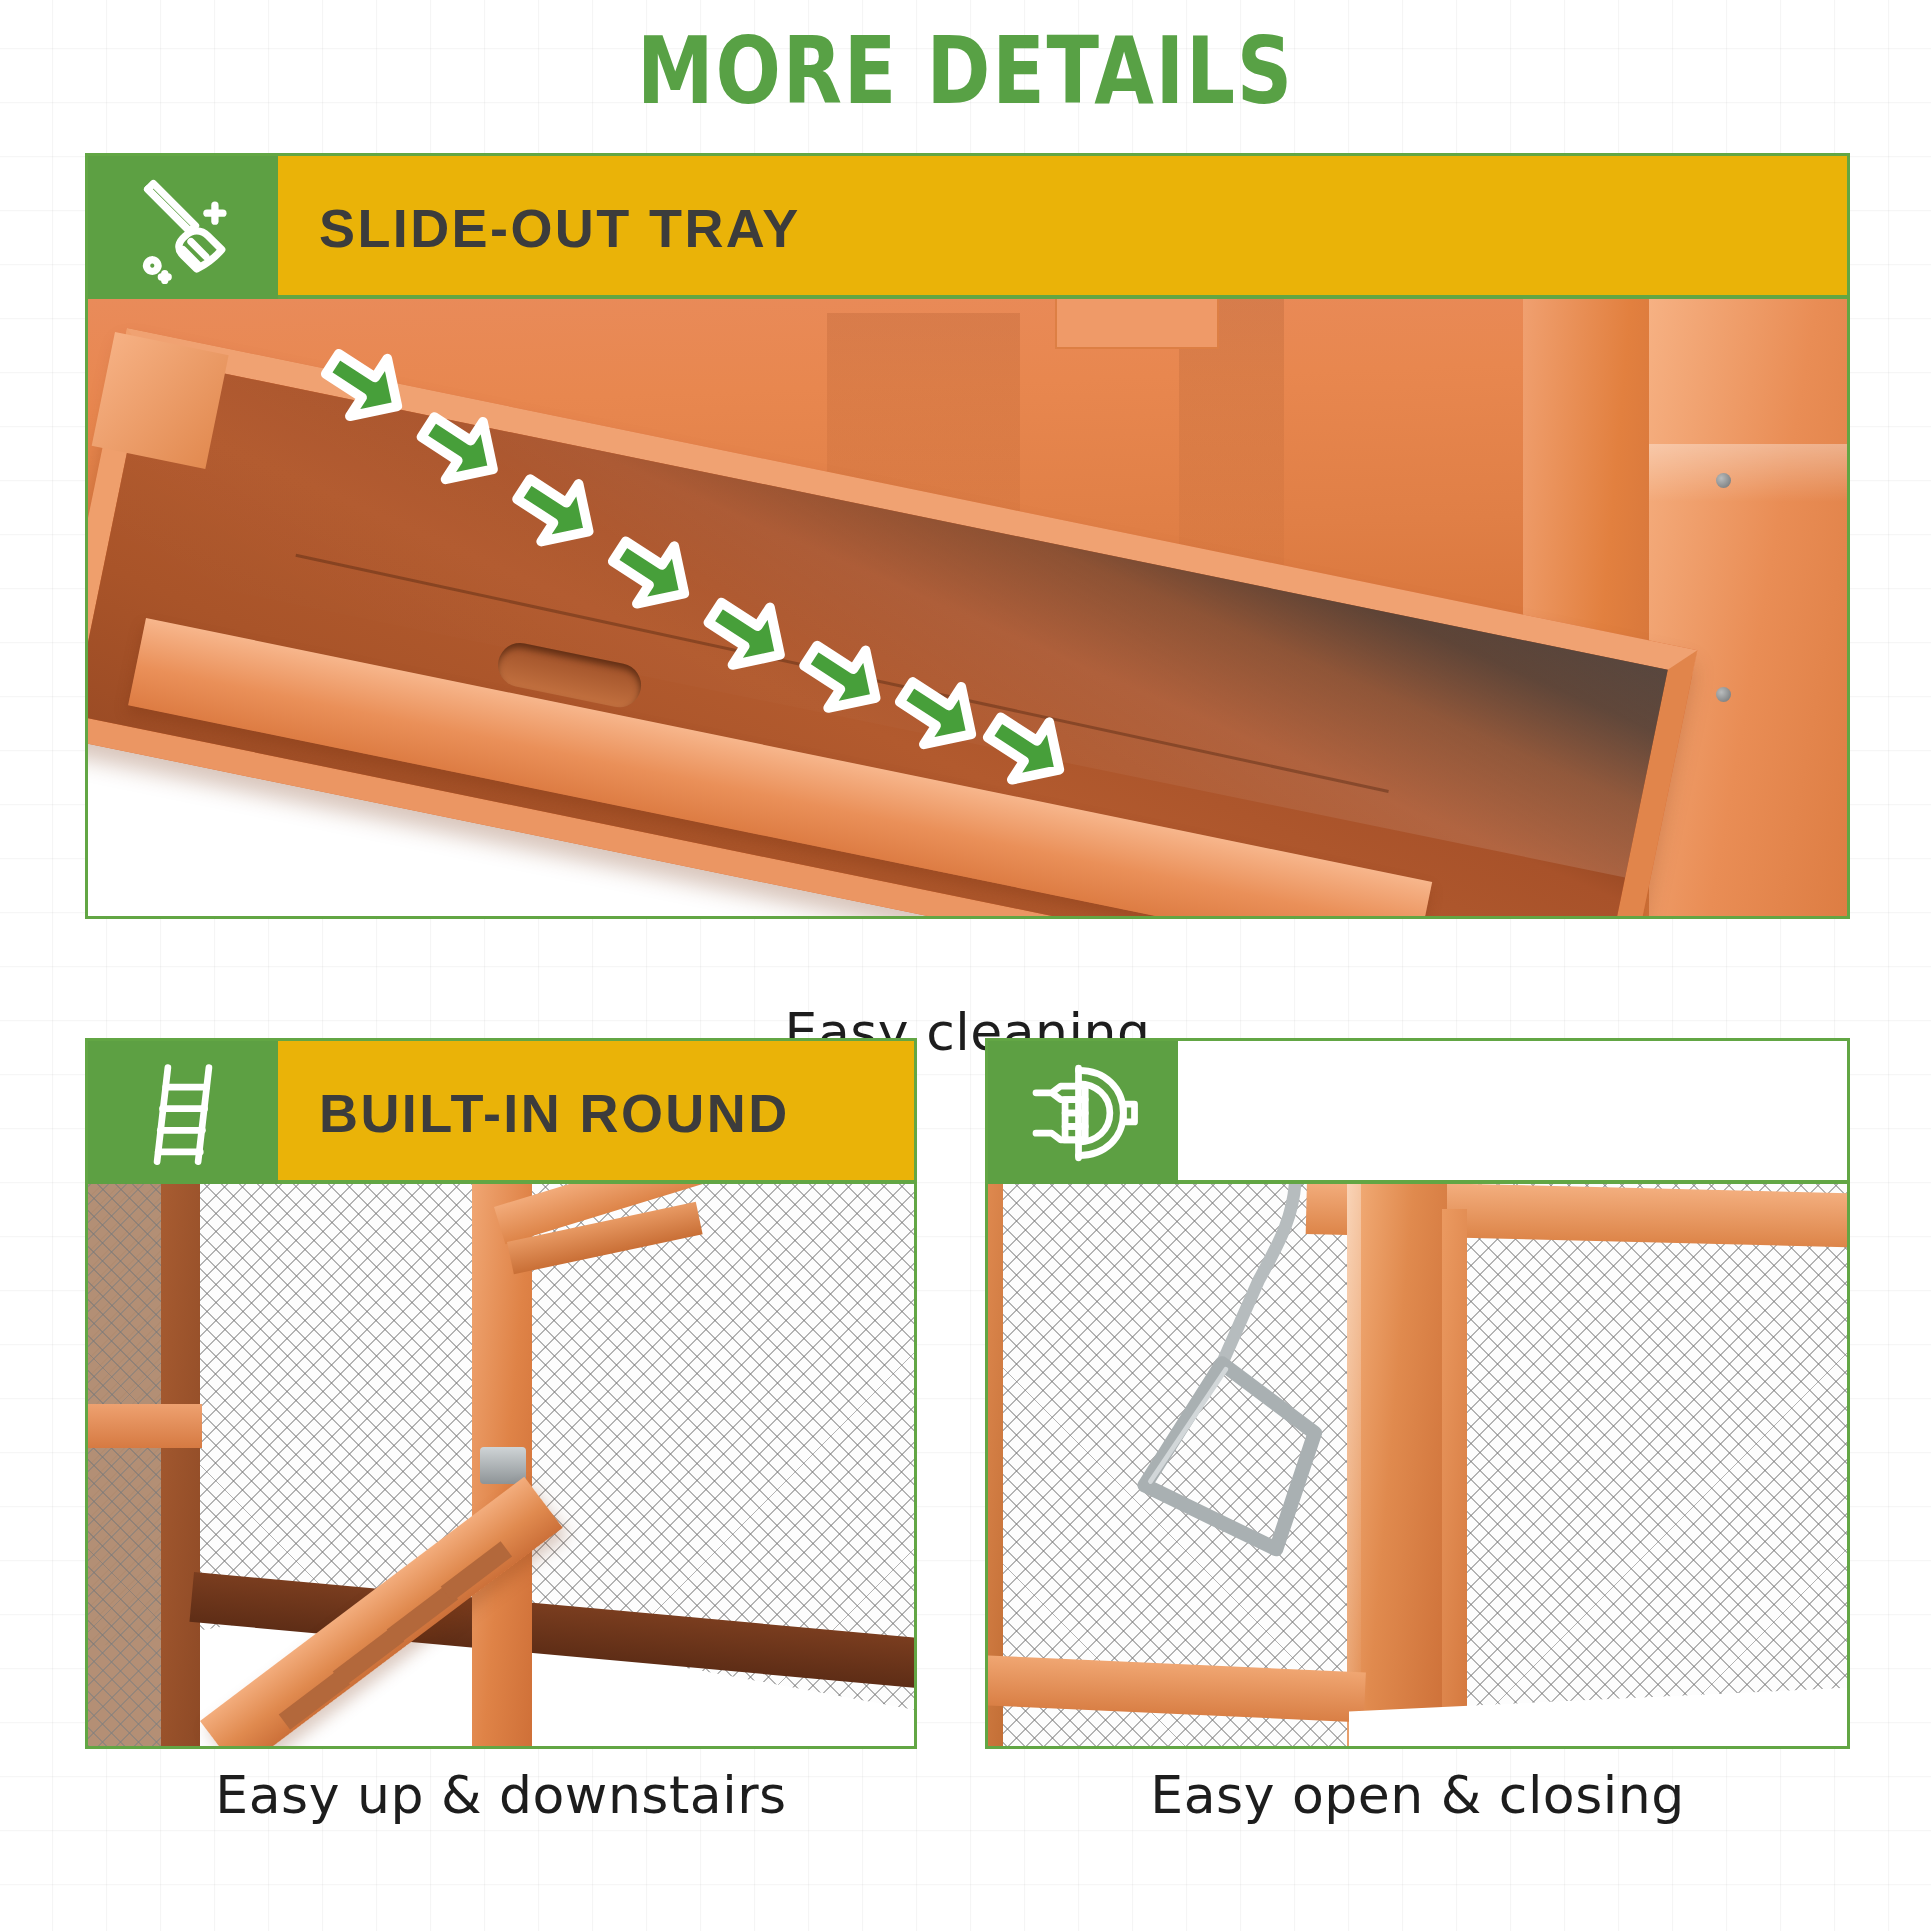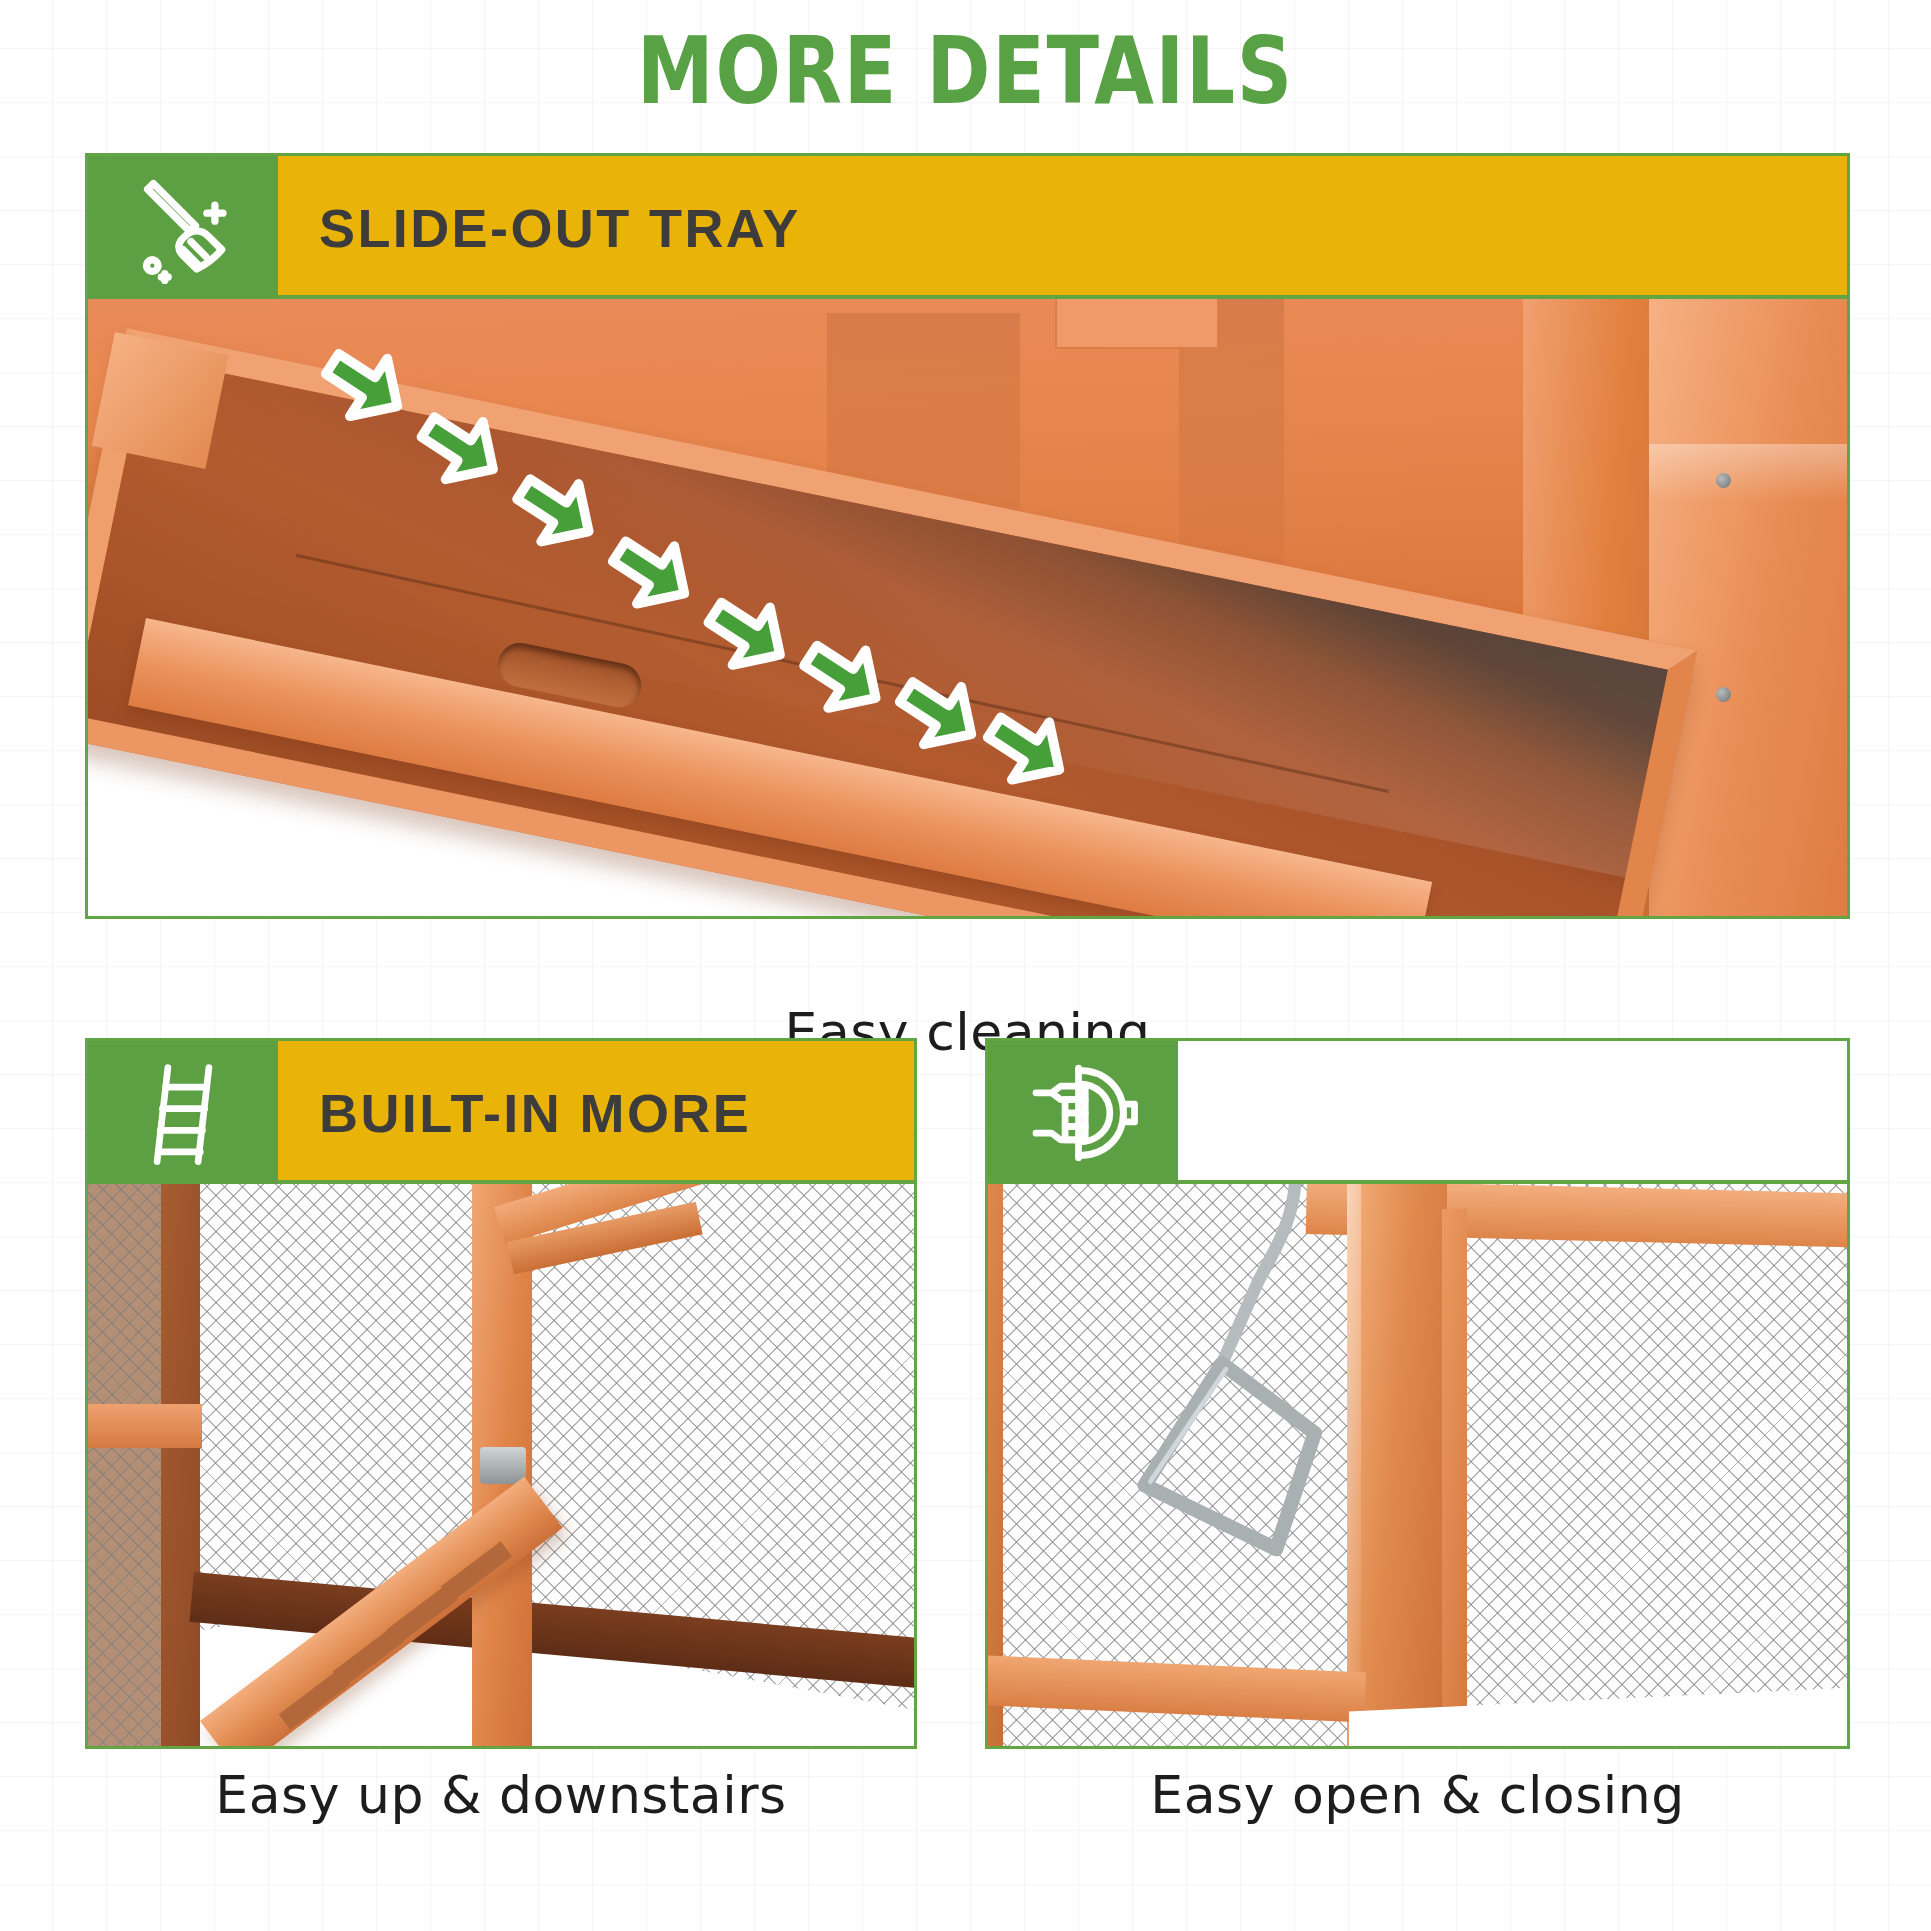--- a/index.html
+++ b/index.html
@@ -378,21 +378,21 @@
         <path d="M64 95 L74 8"></path>
         <path d="M34 26 L72 26"></path>
         <path d="M31 46 L70 46"></path>
         <path d="M29 66 L68 66"></path>
         <path d="M27 86 L66 86"></path>
       </g>
     </svg>
   </div>
 
   <div class="card-head">
-    <span class="label">BUILT-IN MORE</span>
+    <span class="label">BUILT-IN ROUND</span>
   </div>
   <div class="head-rule"></div>
 </div>
 
 <div class="caption" id="cap-ramp">Easy up &amp; downstairs</div>
 
 <div class="card" id="card-handle">
 
   <div class="photo">
 

